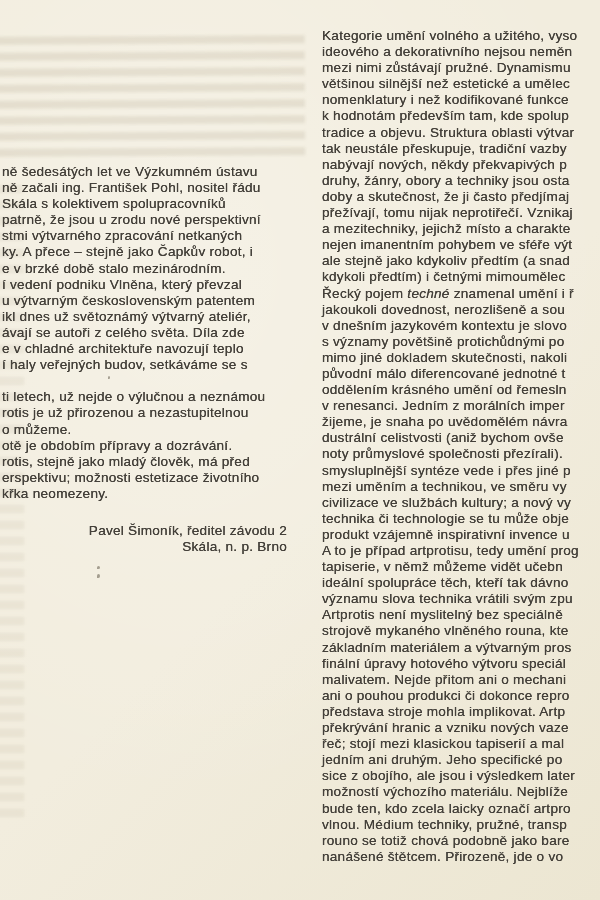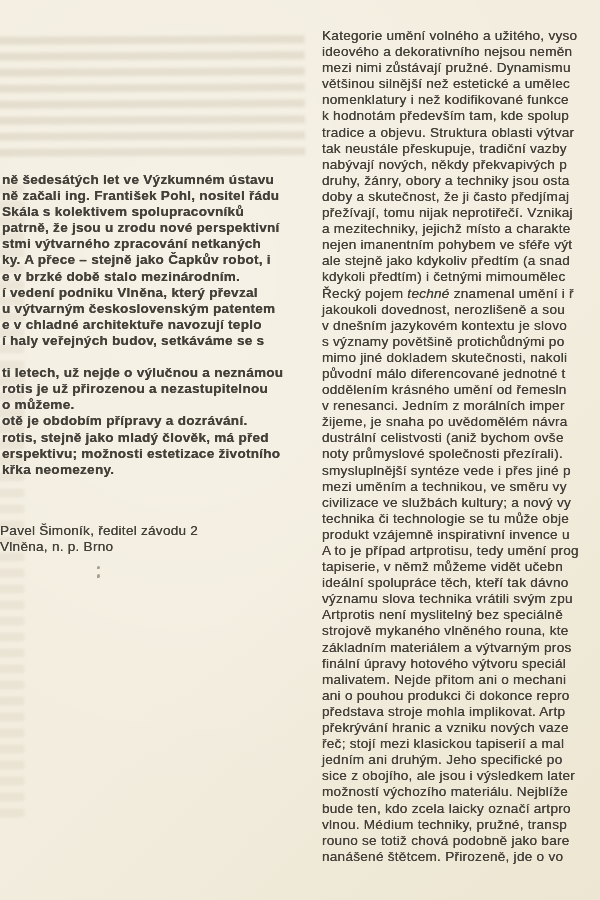--- a/index.html
+++ b/index.html
@@ -26,26 +26,27 @@
   }
   .line {
     white-space: nowrap;
     line-height: var(--lh);
     height: var(--lh);
     text-shadow: 0 0 0.5px currentColor; 
   }
   .line em { }
   .col-left {
     position: absolute;
-    left: 2px; top: 172px; font-weight: bold;
+    left: 2px; top: 164px;
   }
   .signature {
     position: absolute;
     left: 0; top: 523px;
     width: 287px;
+    text-align: right;
   }
   .col-right {
     position: absolute;
     left: 322px; top: 28px;
     width: 430px; 
   }
   
   .ghost-top {
     position: absolute;
     left: -10px; top: 36px;
@@ -91,35 +92,37 @@
   <div class="col-left">
       <div class="line">ně šedesátých let ve Výzkumném ústavu</div>
       <div class="line">ně začali ing. František Pohl, nositel řádu</div>
       <div class="line">Skála s kolektivem spolupracovníků</div>
       <div class="line">patrně, že jsou u zrodu nové perspektivní</div>
       <div class="line">stmi výtvarného zpracování netkaných</div>
       <div class="line">ky. A přece – stejně jako Čapkův robot, i</div>
       <div class="line">e v brzké době stalo mezinárodním.</div>
       <div class="line">í vedení podniku Vlněna, který převzal</div>
       <div class="line">u výtvarným československým patentem</div>
+      <div class="line">ikl dnes už světoznámý výtvarný ateliér,</div>
+      <div class="line">ávají se autoři z celého světa. Díla zde</div>
       <div class="line">e v chladné architektuře navozují teplo</div>
       <div class="line">í haly veřejných budov, setkáváme se s</div>
       <div class="line">&nbsp;</div>
       <div class="line">ti letech, už nejde o výlučnou a neznámou</div>
       <div class="line">rotis je už přirozenou a nezastupitelnou</div>
       <div class="line">o můžeme.</div>
       <div class="line">otě je obdobím přípravy a dozrávání.</div>
       <div class="line">rotis, stejně jako mladý člověk, má před</div>
       <div class="line">erspektivu; možnosti estetizace životního</div>
       <div class="line">křka neomezeny.</div>
     </div>
 
   <div class="signature">
       <div class="line">Pavel Šimoník, ředitel závodu 2</div>
-      <div class="line">Vlněna, n. p. Brno</div>
+      <div class="line">Skála, n. p. Brno</div>
     </div>
 
   <div class="col-right">
       <div class="line">Kategorie umění volného a užitého, vyso</div>
       <div class="line">ideového a dekorativního nejsou neměn</div>
       <div class="line">mezi nimi zůstávají pružné. Dynamismu</div>
       <div class="line">většinou silnější než estetické a umělec</div>
       <div class="line">nomenklatury i než kodifikované funkce</div>
       <div class="line">k hodnotám především tam, kde spolup</div>
       <div class="line">tradice a objevu. Struktura oblasti výtvar</div>

